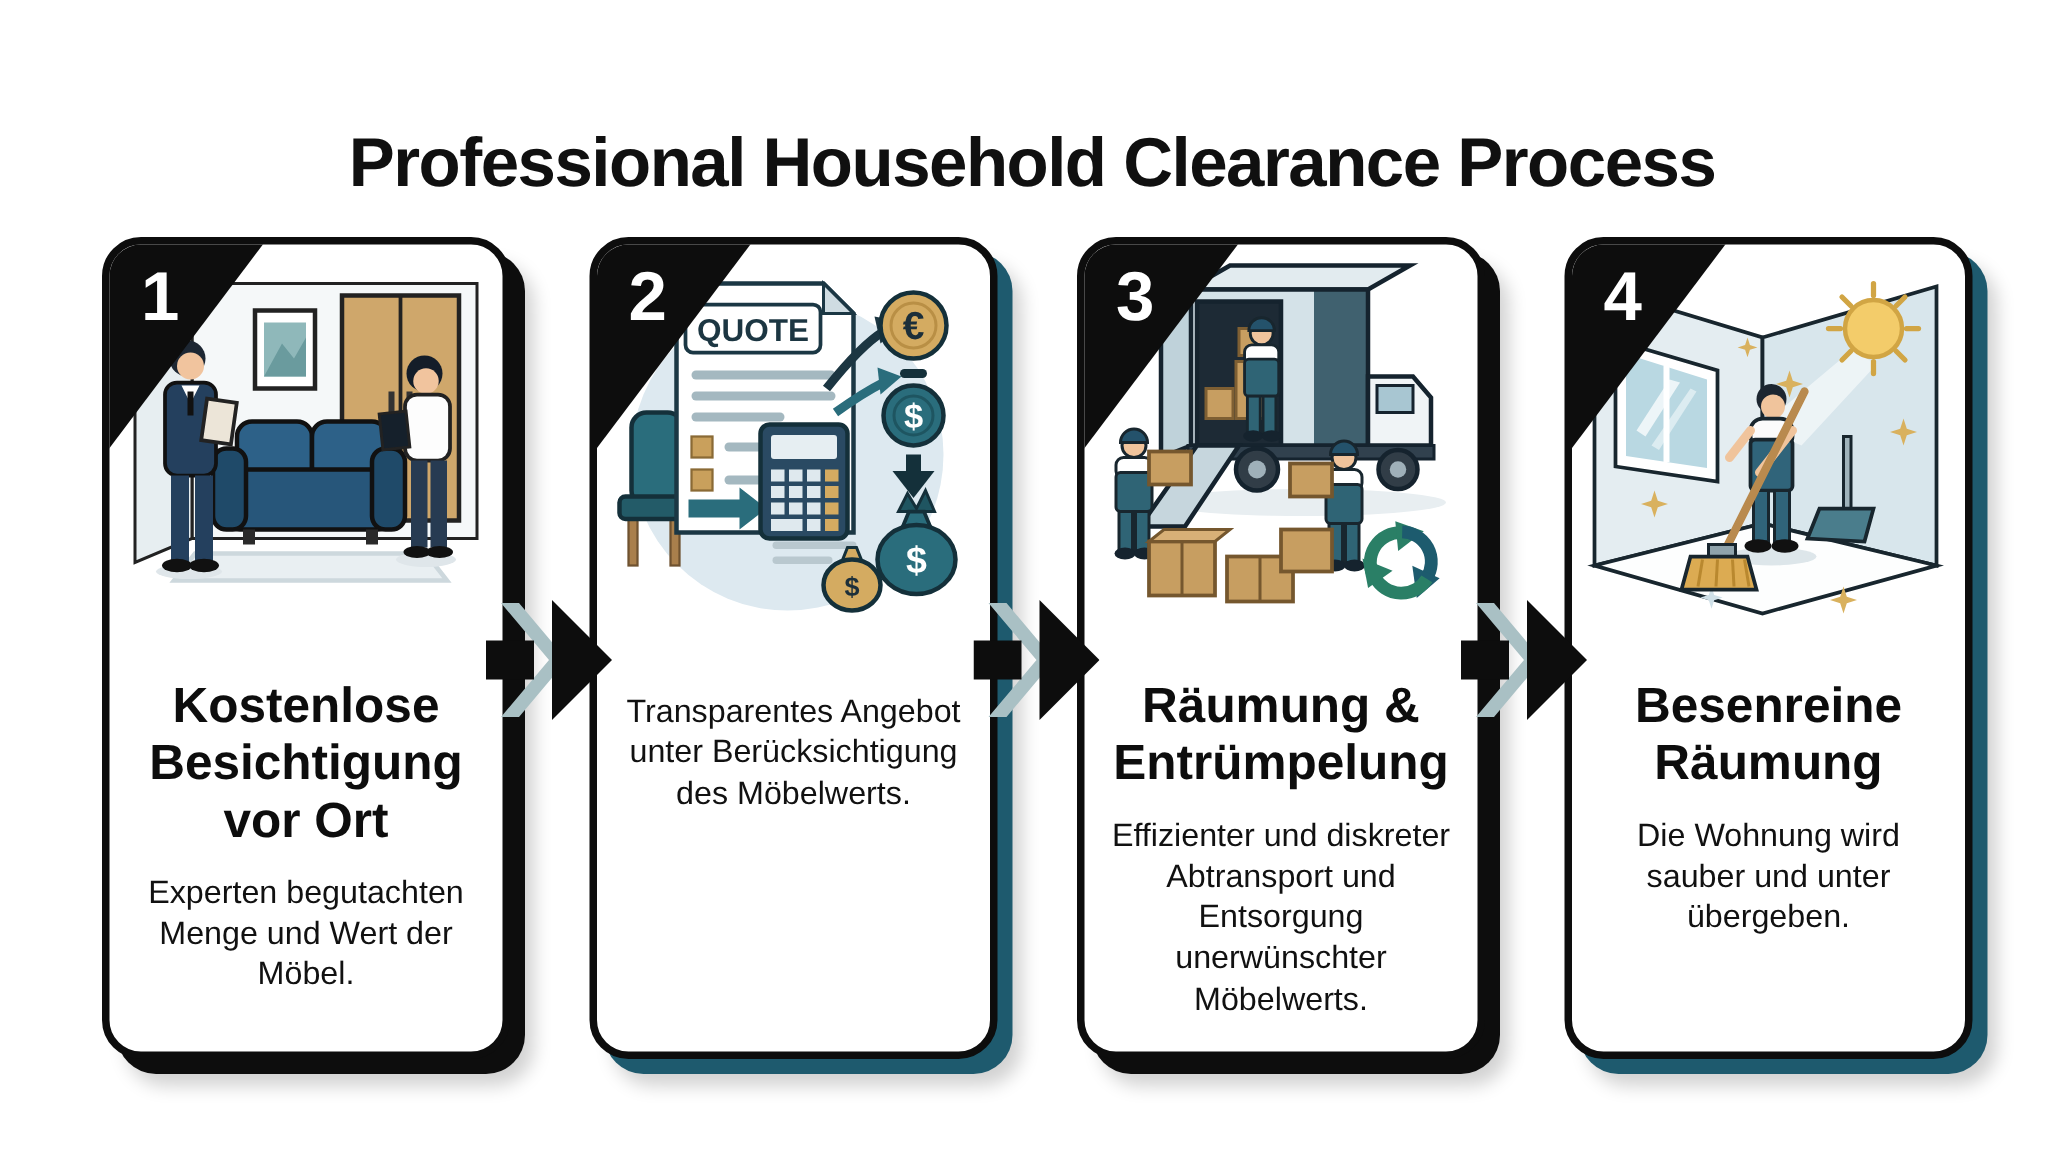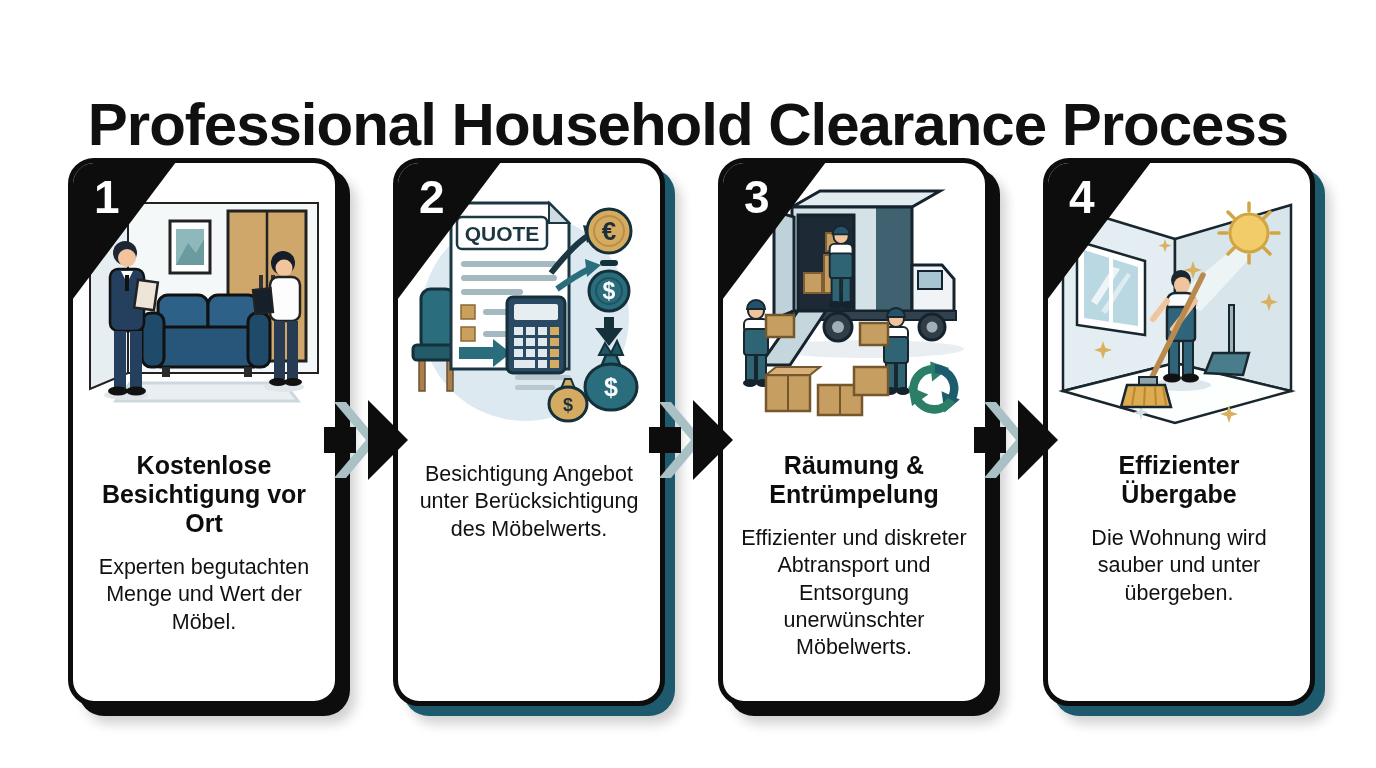--- a/index.html
+++ b/index.html
@@ -3,38 +3,38 @@
 <meta charset="utf-8">
 <style>
   html,body{margin:0;padding:0;}
   body{
     width:1376px;height:768px;background:#ffffff;overflow:hidden;position:relative;
     font-family:"Liberation Sans", sans-serif;color:#0d0d0d;
   }
   .stage{position:absolute;inset:0;}
   .title{
     position:absolute;top:50px;left:0;width:100%;text-align:center;
-    font-size:60px;font-weight:700;letter-spacing:-1px;color:#101010;
+    font-size:46px;font-weight:700;letter-spacing:-1px;color:#101010;
   }
   .card{
     position:absolute;top:158px;width:272px;height:548px;background:#fff;
     border:5px solid #0d0d0d;border-radius:26px;box-sizing:border-box;overflow:hidden;
   }
   .s1{left:68px}.s2{left:393px}.s3{left:718px}.s4{left:1043px}
   .shadow-black{box-shadow:10px 10px 0 0 #0d0d0d, 16px 18px 12px rgba(0,0,0,.18);}
   .shadow-teal{box-shadow:10px 10px 0 0 #1e5a6e, 16px 18px 12px rgba(0,0,0,.18);}
   .corner{
     position:absolute;top:-1px;left:-1px;width:104px;height:138px;
     clip-path:polygon(0 0,100% 0,0 100%);background:#0d0d0d;z-index:3;
   }
   .num{position:absolute;top:8px;left:22px;font-size:46px;font-weight:700;color:#ffffff;}
-  .illus{height:282px;display:flex;align-items:flex-end;justify-content:center;}
+  .illus{height:282px;display:flex;align-items:flex-start;justify-content:center;}
   .illus svg{width:252px;height:268px;display:block;}
   .heading{
-    margin:6px 12px 0;text-align:center;font-size:25px;line-height:1.16;
+    margin:6px 12px 0;text-align:center;font-size:33px;line-height:1.16;
     font-weight:700;color:#0d0d0d;
   }
   .body{
     margin:16px 12px 0;text-align:center;font-size:21.5px;line-height:1.27;
     font-weight:400;color:#111111;
   }
   .arrow{position:absolute;top:400px;width:84px;height:80px;z-index:5;}
   .a1{left:324px}.a2{left:649px}.a3{left:974px}
 </style>
 </head>
@@ -186,21 +186,21 @@
           <ellipse cx="208" cy="210" rx="26" ry="23" fill="#2a6d7c" stroke="#14303a" stroke-width="3"></ellipse>
           <text x="208" y="219" text-anchor="middle" font-size="25" font-weight="700" fill="#ffffff">$</text>
         </g>
         <g>
           <polygon points="158,212 172,212 168,202 162,202" fill="#d4ab61" stroke="#14303a" stroke-width="2"></polygon>
           <ellipse cx="165" cy="227" rx="19" ry="17" fill="#d4ab61" stroke="#14303a" stroke-width="3"></ellipse>
           <text x="165" y="234" text-anchor="middle" font-size="18" font-weight="700" fill="#1c2f3a">$</text>
         </g>
       </svg>
     </div>
-    <p class="body">Besichtigung Angebot unter Berücksichtigung des Möbelwerts.</p>
+    <p class="body">Transparentes Angebot unter Berücksichtigung des Möbelwerts.</p>
   </section>
 
   <section class="card s3 shadow-black">
     <div class="corner">
       <span class="num">3</span>
     </div>
     <div class="illus">
       <svg viewBox="0 0 252 268">
         <defs>
           <g id="worker3">
@@ -336,21 +336,21 @@
             <line x1="102" y1="210" x2="103" y2="228"></line>
               <line x1="110" y1="210" x2="113" y2="228"></line>
           </g>
         </g>
         <g>
           <rect x="176" y="128" width="5" height="48" fill="#9fb3bb" stroke="#18262e" stroke-width="2"></rect>
           <polygon points="160,176 196,176 190,198 152,196" fill="#4a7d8c" stroke="#18262e" stroke-width="2.5"></polygon>
         </g>
       </svg>
     </div>
-    <h2 class="heading">Effizienter Übergabe</h2>
+    <h2 class="heading">Besenreine Räumung</h2>
     <p class="body">Die Wohnung wird sauber und unter übergeben.</p>
   </section>
 
   <div class="arrow a1">
     <svg viewBox="0 0 84 80">
       <polygon points="22,2 54,40 22,78 10,78 42,40 10,2" fill="#a9c0c4"></polygon>
       <polygon points="44,0 84,40 44,80" fill="#0d0d0d"></polygon>
       <rect x="0" y="27" width="32" height="26" fill="#0d0d0d"></rect>
     </svg>
   </div>

